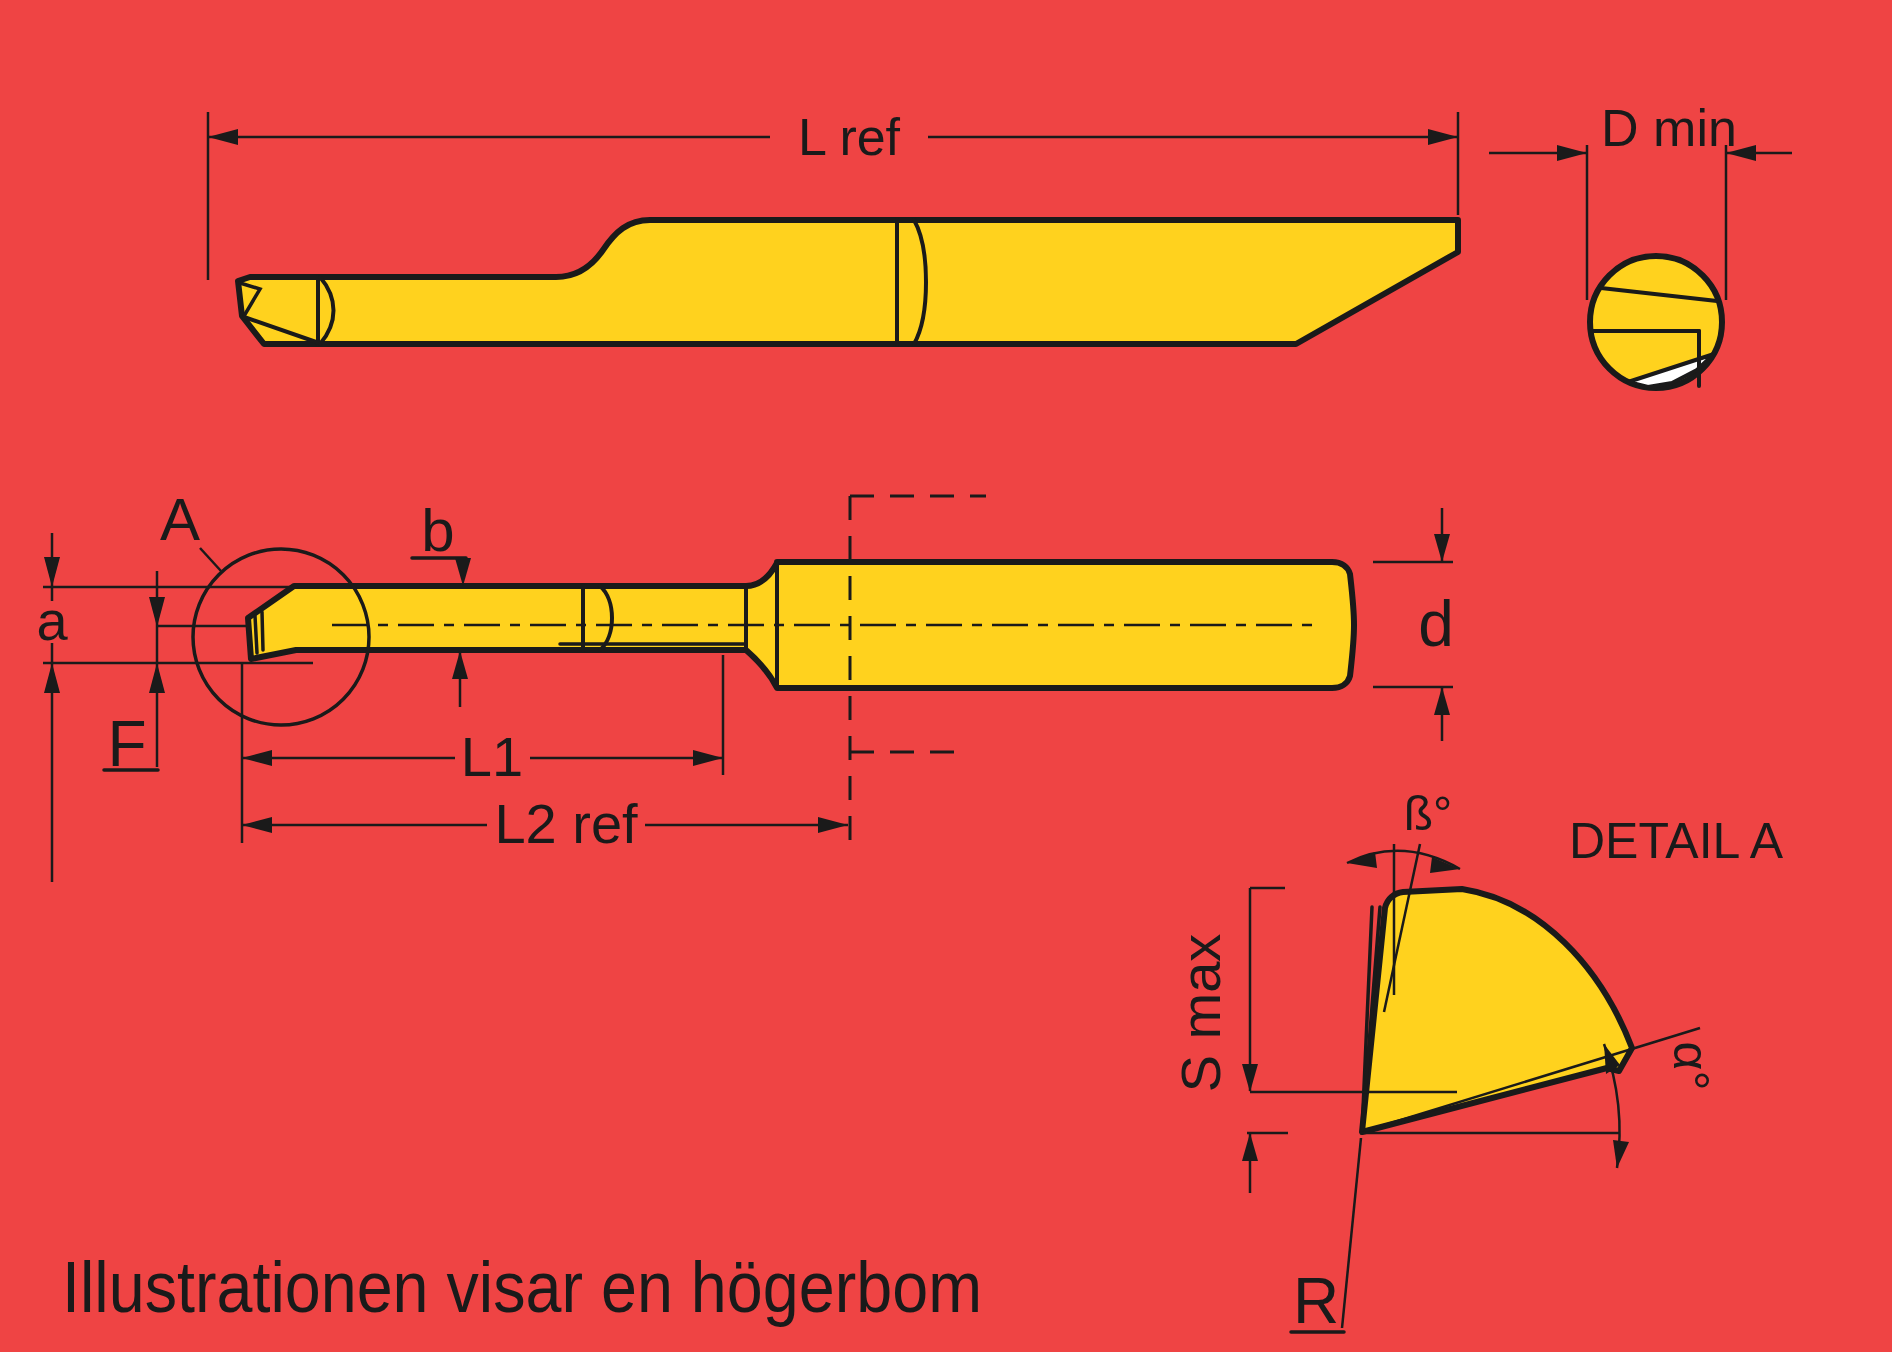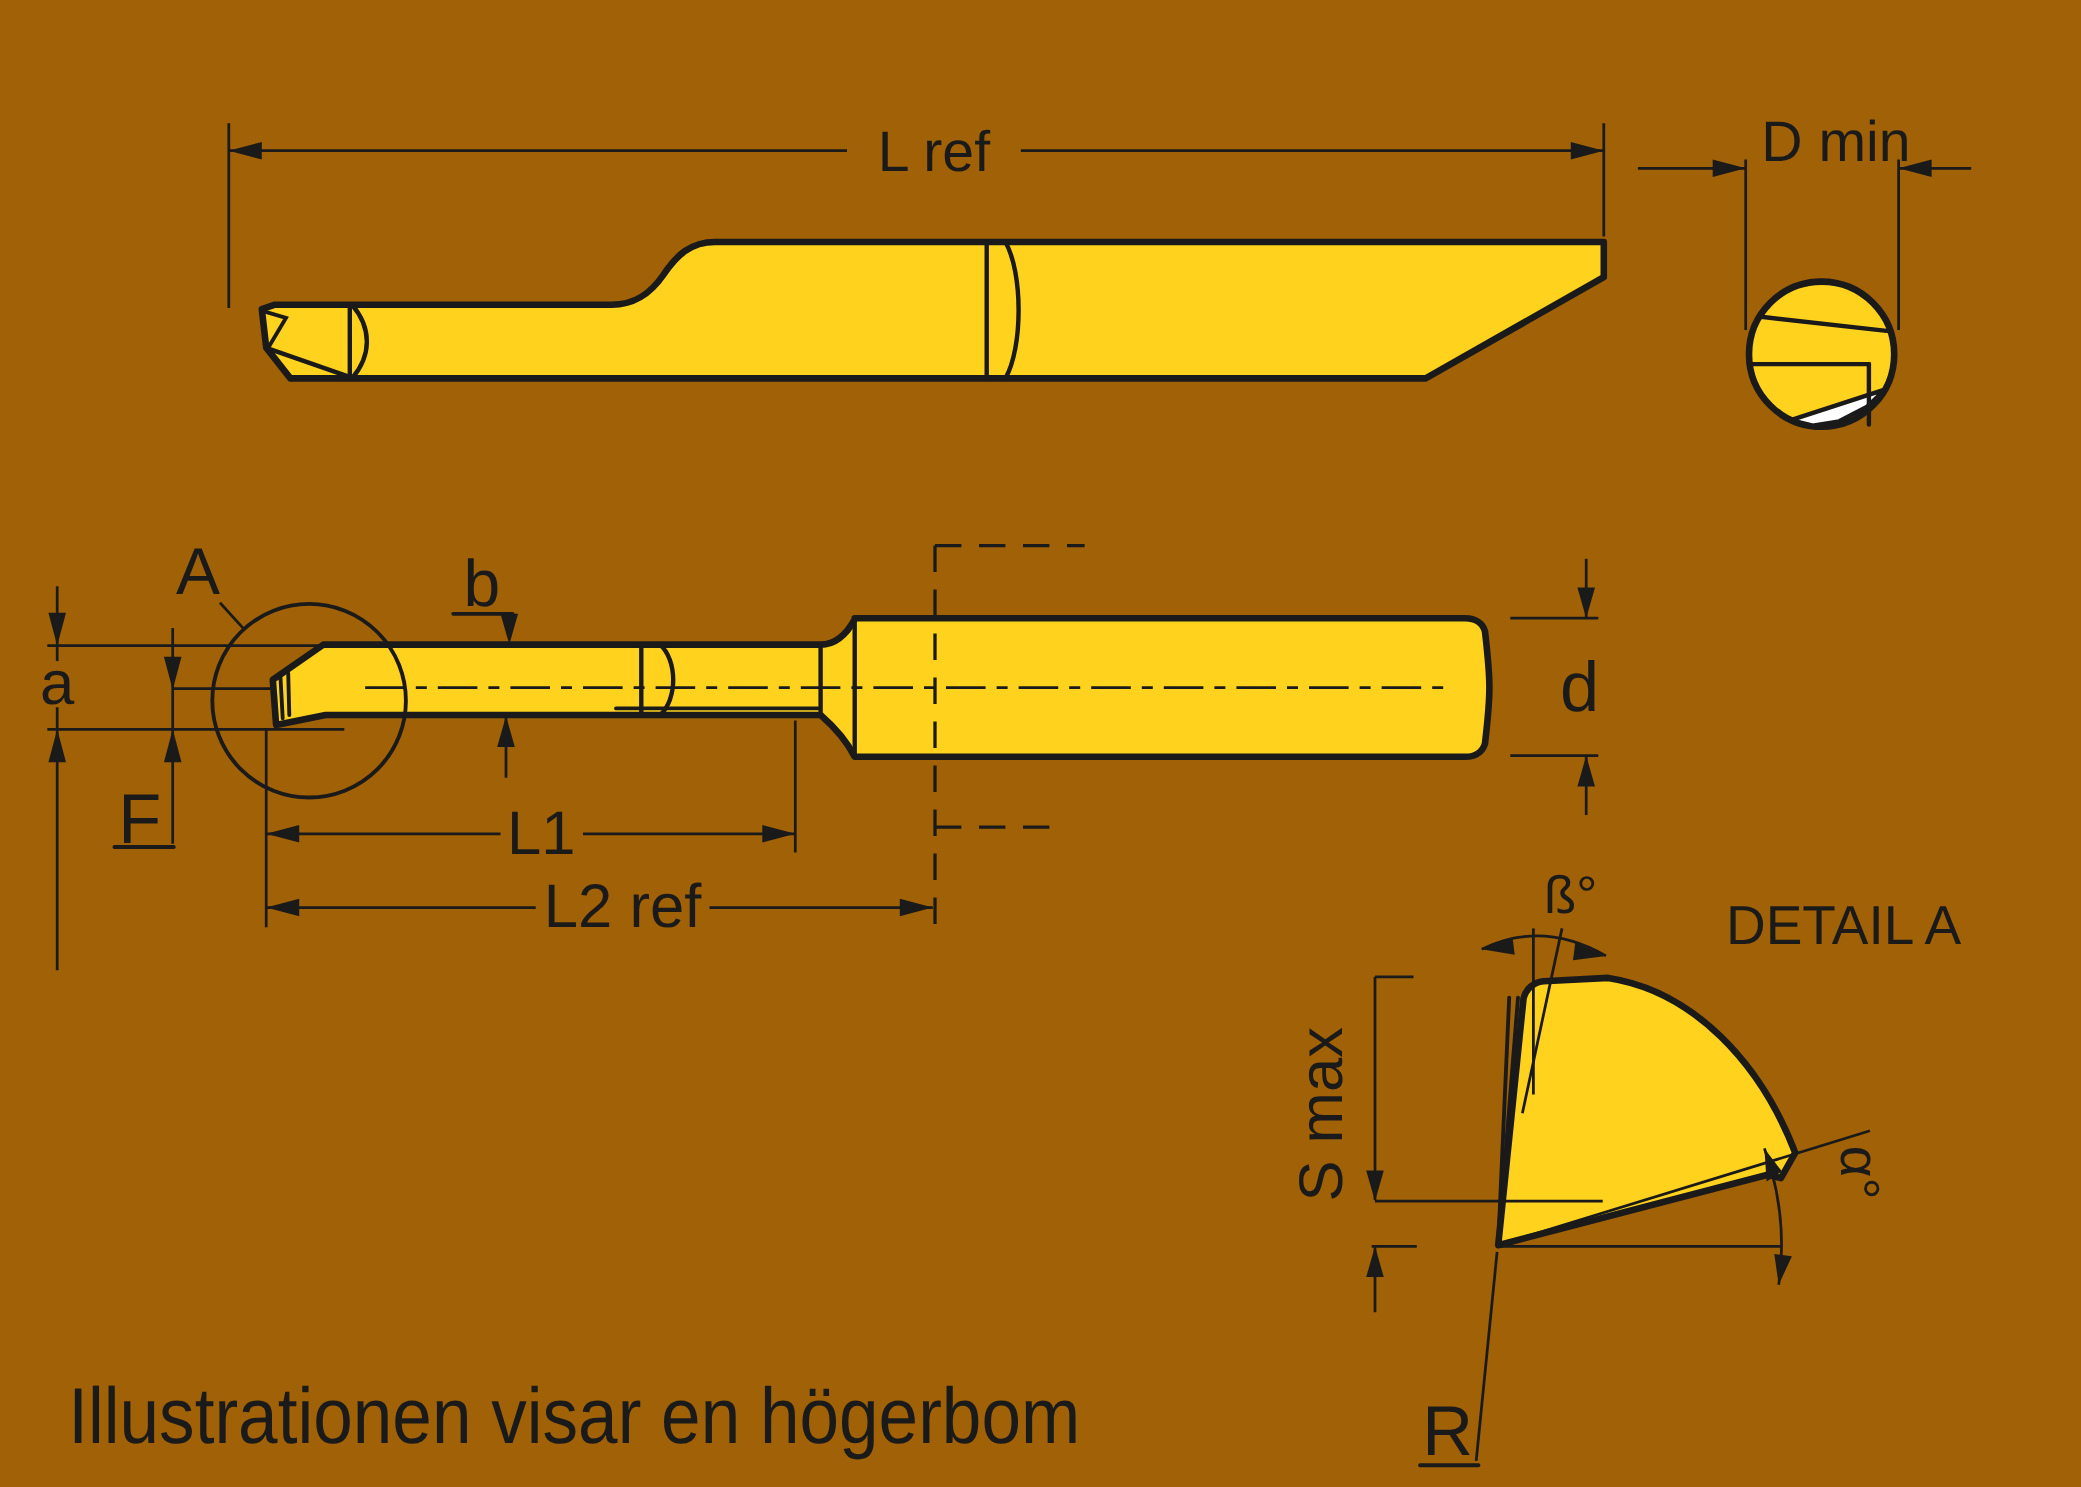--- a/index.html
+++ b/index.html
@@ -1,16 +1,16 @@
 <!DOCTYPE html>
 <html><head>
 <meta charset="utf-8">
 <style>
   html,body { margin:0; padding:0; background:#ffffff; }
-  .stage { position:relative; width:1892px; height:1352px; background:#a16207; overflow:hidden; }
+  .stage { position:relative; width:1892px; height:1352px; background:#ef4444; overflow:hidden; }
   svg { display:block; }
   .ol  { stroke:#1a1a1a; stroke-width:6; stroke-linejoin:round; stroke-linecap:round; }
   .il  { fill:none; stroke:#1a1a1a; stroke-width:4; stroke-linecap:round; }
   .il2 { fill:none; stroke:#1a1a1a; stroke-width:3.5; stroke-linecap:round; }
   .dim { fill:none; stroke:#1a1a1a; stroke-width:2.5; }
   .thin{ fill:none; stroke:#1a1a1a; stroke-width:2; }
   .ar  { fill:#1a1a1a; stroke:none; }
   .cl  { fill:none; stroke:#1a1a1a; stroke-width:2.5; stroke-dasharray:36 10 10 10; }
   .ph  { fill:none; stroke:#1a1a1a; stroke-width:3; stroke-dasharray:24 16; }
   text { font-family:"Liberation Sans","DejaVu Sans",sans-serif; fill:#1a1a1a; }

